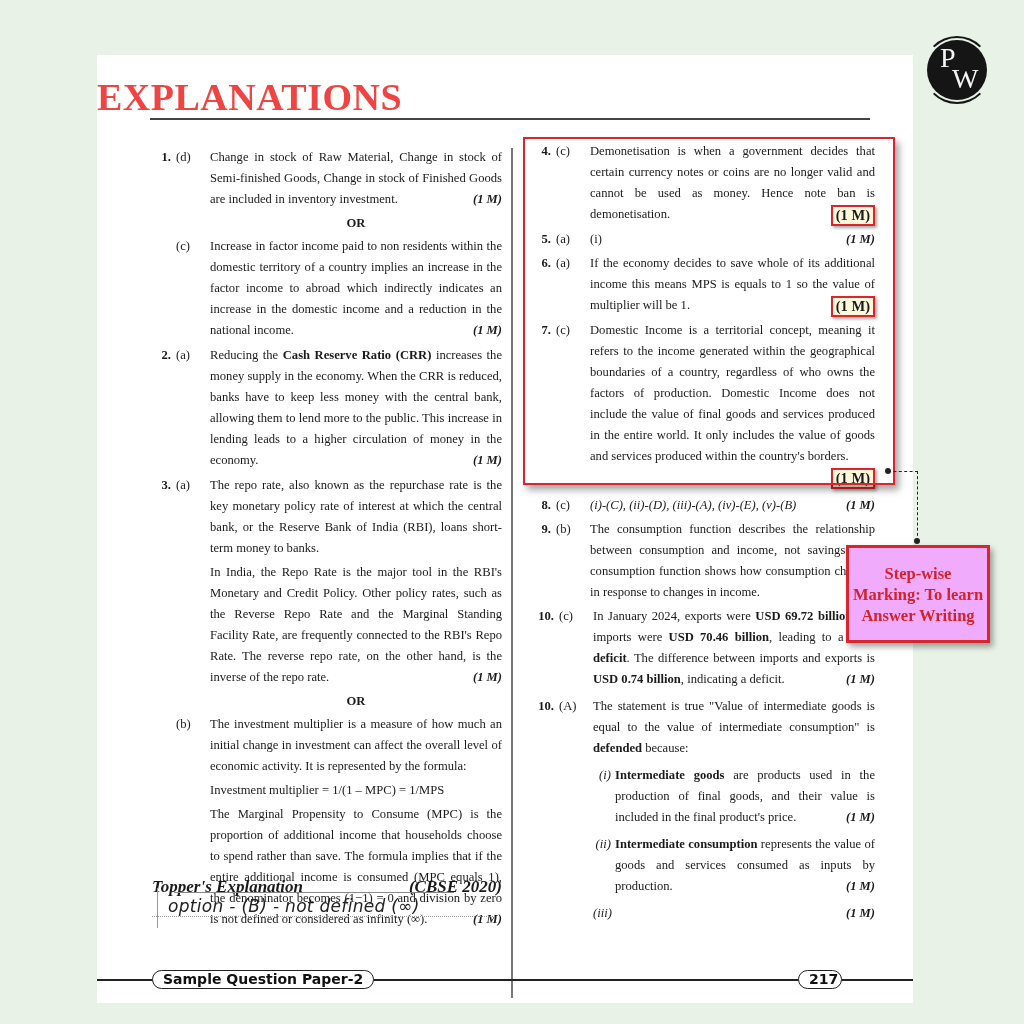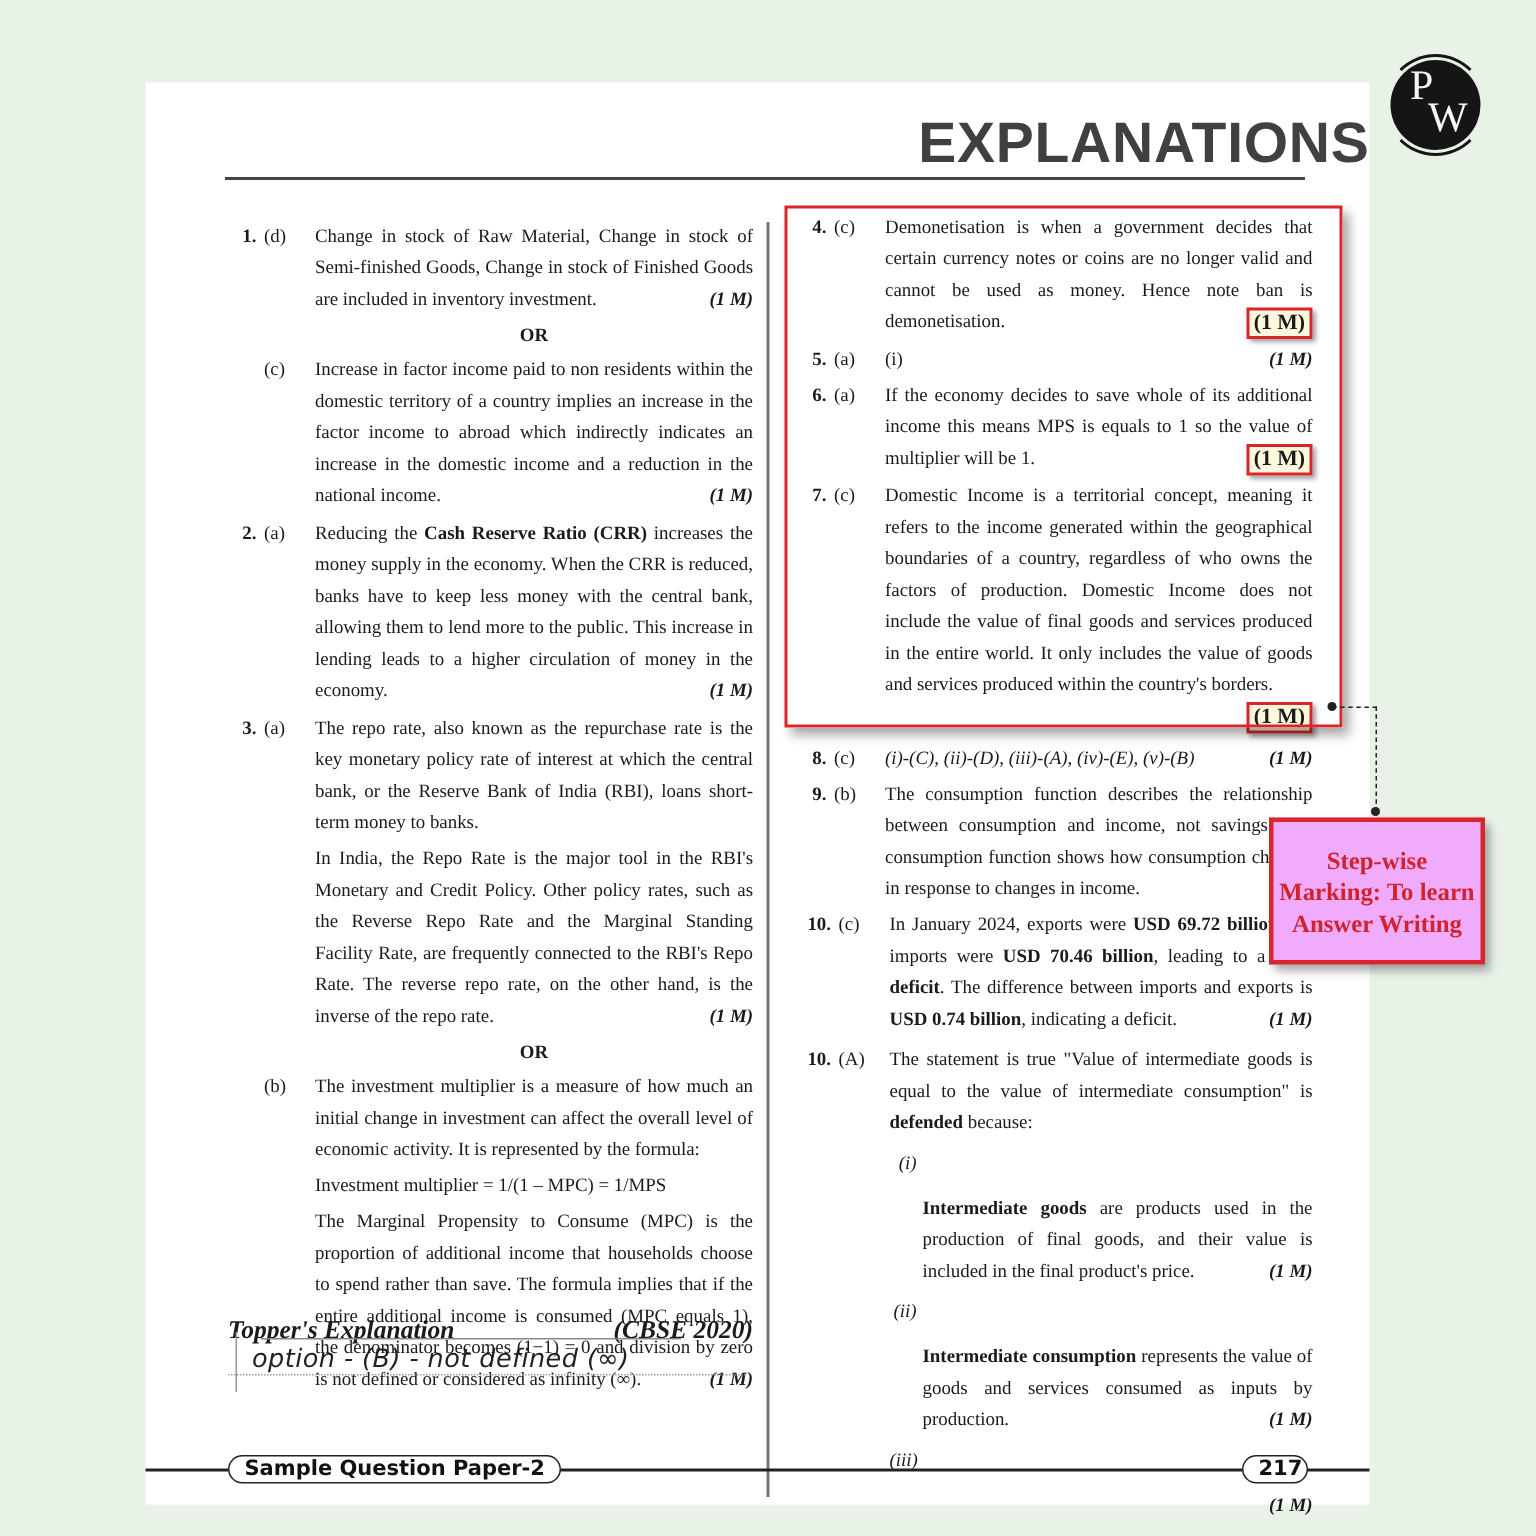--- a/index.html
+++ b/index.html
@@ -6,21 +6,21 @@
   html, body { width: 1024px; height: 1024px; overflow: hidden; }
   body { background: #e8f2e7; position: relative; font-family: "Liberation Serif", serif; color: #1a1a1a; }
 
   .page { position: absolute; left: 97px; top: 55px; width: 816px; height: 948px; background: #ffffff; }
 
   .logo { position: absolute; left: 927px; top: 40px; width: 60px; height: 60px; border-radius: 50%; background: #151515; }
   .logo .ring { position: absolute; left: -4px; top: -4px; width: 68px; height: 68px; border-radius: 50%; border: 2px solid #151515; border-left-color: transparent; border-right-color: transparent; }
   .logo .p { position: absolute; left: 13px; top: 4px; color: #f5f5f5; font-family: "Liberation Serif", serif; font-size: 28px; line-height: 28px; }
   .logo .w { position: absolute; left: 25px; top: 25px; color: #f5f5f5; font-family: "Liberation Serif", serif; font-size: 28px; line-height: 28px; }
 
-  .title { position: absolute; left: 0; top: 20px; width: 816px; text-align: right; font-family: Liberation Sans, sans-serif; font-weight: bold; font-size: 38px; letter-spacing: 0.5px; color: #404040; }
+  .title { position: absolute; left: 0; top: 20px; width: 816px; text-align: left; font-family: Liberation Serif, serif; font-weight: bold; font-size: 38px; letter-spacing: 0.5px; color: #ef4444; }
   .title-rule { position: absolute; left: 53px; top: 63px; width: 720px; height: 2px; background: #444; }
 
   .col-divider { position: absolute; left: 414px; top: 93px; width: 2px; height: 850px; background: #777; }
 
   .col { position: absolute; font-size: 12.6px; line-height: 21px; }
   .col-left { left: 55px; top: 92px; width: 350px; }
   .col-right { left: 435px; top: 86px; width: 343px; }
 
   .q { display: flex; margin-bottom: 3px; }
   .q .num { width: 19px; font-weight: bold; text-align: right; flex-shrink: 0; }
@@ -32,33 +32,33 @@
   .mark-inline { font-weight: bold; font-style: italic; }
   .or { text-align: center; font-weight: bold; margin: 0 0 2px 58px; }
   .para { margin-top: 3px; }
   .b { font-weight: bold; }
   .nowrap { white-space: nowrap; }
 
   .q10 .num, .q11 .num { width: 22px; }
 
   .subitem { display: flex; margin-top: 6px; }
   .subitem .rn { width: 22px; text-align: right; padding-right: 4px; flex-shrink: 0; }
-  .subitem .sbody { flex: 1; text-align: justify; margin-top: 30px; }
+  .subitem .sbody { flex: 1; text-align: justify; }
 
   .topper { position: absolute; left: 55px; top: 822px; width: 350px; display: flex; justify-content: space-between; font-weight: bold; font-style: italic; font-size: 17px; }
   .handwrite { position: absolute; left: 55px; top: 831px; width: 350px; height: 42px; }
   .handwrite .topline { position: absolute; left: 22px; top: 6px; width: 280px; height: 1px; background: #888; }
   .handwrite .baseline { position: absolute; left: 0; top: 30px; width: 345px; border-top: 1px dotted #999; }
   .handwrite .vline { position: absolute; left: 5px; top: 2px; width: 1px; height: 40px; background: #999; }
   .handwrite .text { position: absolute; left: 16px; top: 10px; font-family: "DejaVu Sans", sans-serif; font-style: oblique; font-size: 17px; color: #222; letter-spacing: 0.3px; }
 
   .footer-line { position: absolute; left: 0; top: 924px; width: 816px; height: 2px; background: #222; }
   .footer-pill { position: absolute; top: 915px; height: 19px; border: 1.5px solid #222; border-radius: 10px; background: #fff; font-family: "DejaVu Sans", sans-serif; font-weight: bold; font-size: 14px; line-height: 16px; padding: 0 10px; color: #111; }
   .footer-left { left: 55px; }
-  .footer-right { left: 731px; width: 44px; text-align: center; }
+  .footer-right { left: 701px; width: 44px; text-align: center; }
 
   .highlight-box { position: absolute; left: 426px; top: 82px; width: 372px; height: 348px; border: 2.5px solid #d8262d; box-shadow: 4px 5px 7px rgba(0,0,0,0.35); pointer-events: none; }
   .mbox { display: inline-block; border: 2px solid #d8262d; background: #fdf8dc; font-weight: bold; font-size: 14.5px; padding: 0 3px; line-height: 17px; box-shadow: 2px 2px 3px rgba(0,0,0,0.35); float: right; margin-top: 1px; }
 
   .callout { position: absolute; left: 846px; top: 545px; width: 144px; height: 98px; background: #f0abfc; border: 3px solid #d8262d; box-shadow: 3px 4px 6px rgba(0,0,0,0.35); display: flex; align-items: center; justify-content: center; text-align: center; }
   .callout span { color: #d0232b; font-weight: bold; font-size: 16.5px; line-height: 21px; }
   .connector-h { position: absolute; left: 888px; top: 471px; width: 30px; border-top: 1.5px dashed #222; }
   .connector-v { position: absolute; left: 917px; top: 471px; height: 70px; border-left: 1.5px dashed #222; }
   .dot { position: absolute; width: 6px; height: 6px; border-radius: 50%; background: #222; }
 </style>

